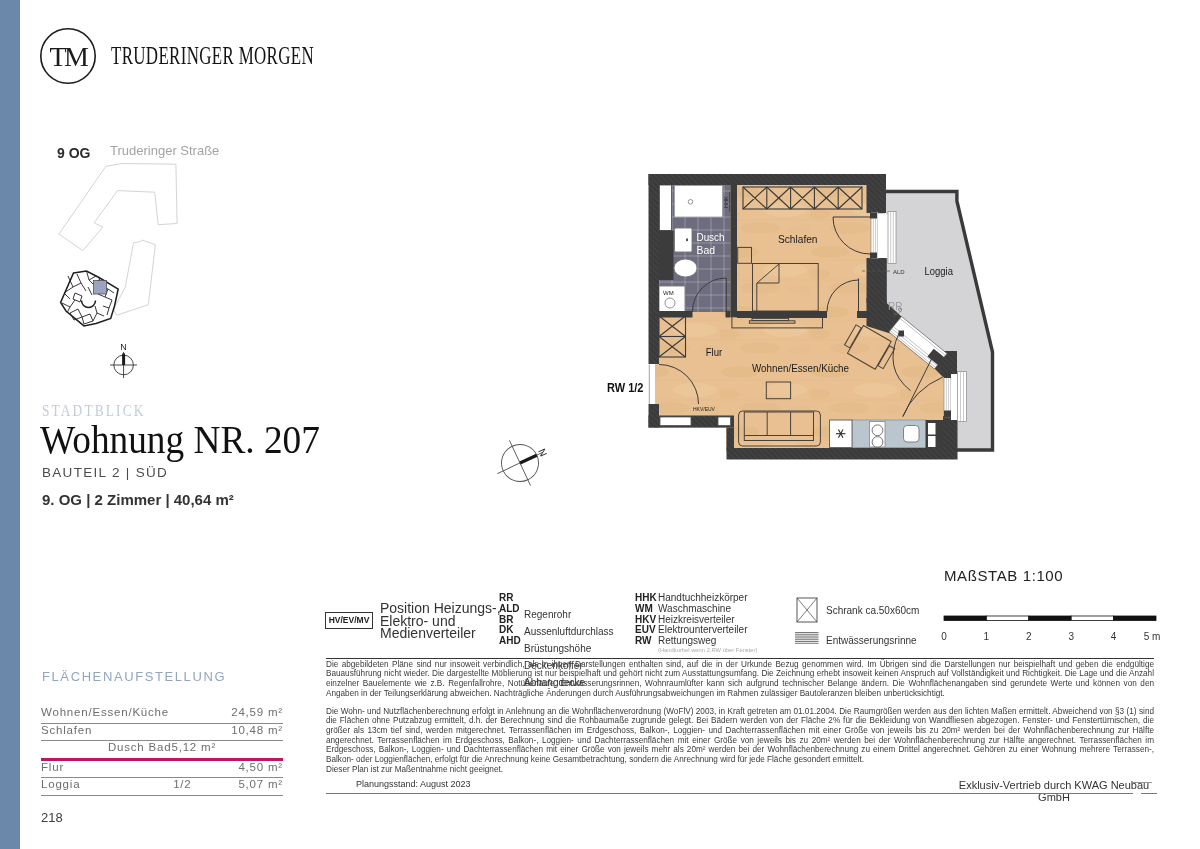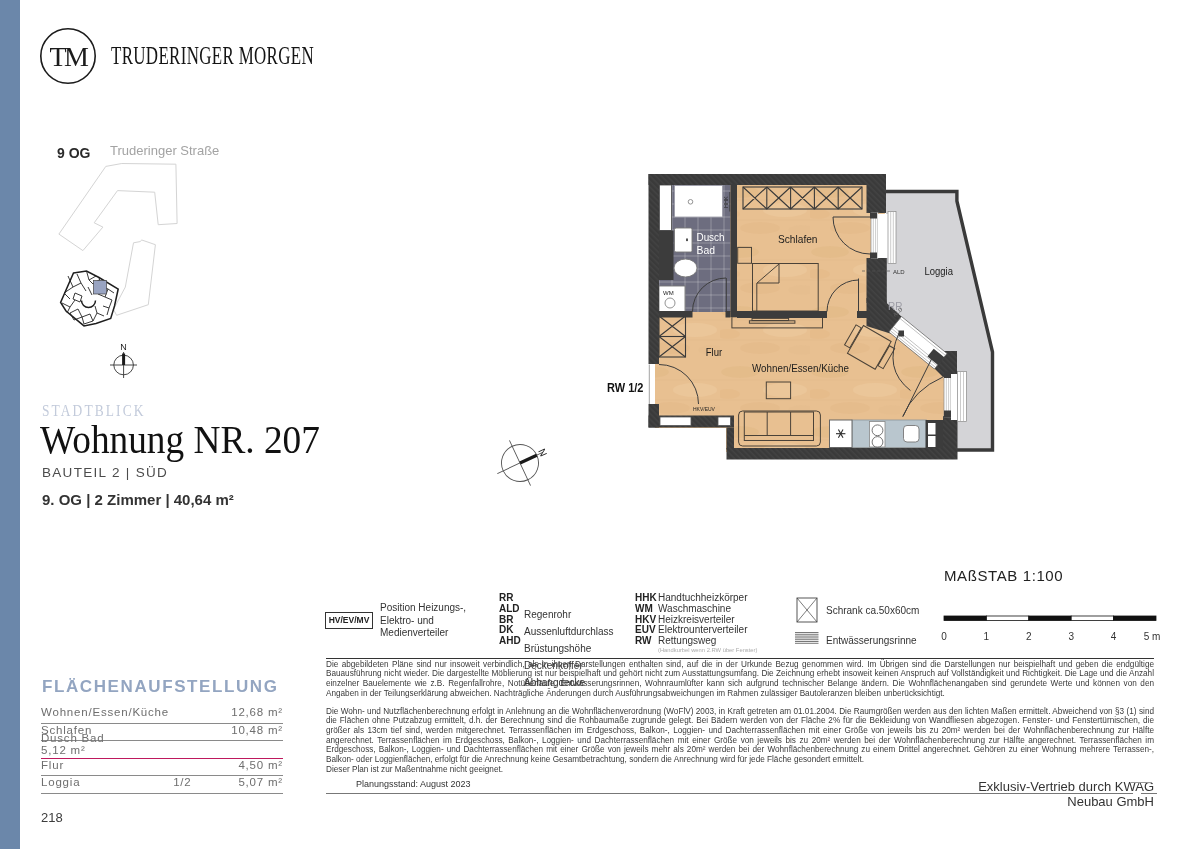--- a/index.html
+++ b/index.html
@@ -317,21 +317,21 @@
   <text x="888" y="310" font-size="10" fill="#9b9ba3">RR</text>
   <text x="895" y="317" font-size="5.5" transform="rotate(-42 895 317)" fill="#666">ALD</text>
 </g>
 
 <text x="924.5" y="274.5" font-size="11.2" textLength="28.5" lengthAdjust="spacingAndGlyphs" fill="#1c1c1c">Loggia</text>
 
 <text x="607" y="391.5" font-size="12" font-weight="bold" textLength="36.5" lengthAdjust="spacingAndGlyphs" fill="#111">RW 1/2</text>
 </svg>
 
 <div class="abs" style="left:325px;top:612px;width:46px;height:15px;border:1px solid #333;font-size:8.5px;font-weight:bold;color:#222;text-align:center;line-height:15px;">HV/EV/MV</div>
-<div class="abs" style="left:380px;top:602px;font-size:10px;color:#333;line-height:12.5px;">Position Heizungs-,<br>Elektro- und<br>Medienverteiler</div>
+<div class="abs" style="left:380px;top:602px;font-size:14px;color:#333;line-height:12.5px;">Position Heizungs-,<br>Elektro- und<br>Medienverteiler</div>
 
 <div class="abs" style="left:499px;top:593px;font-size:10px;color:#222;line-height:10.8px;font-weight:bold;">RR<br>ALD<br>BR<br>DK<br>AHD</div>
 <div class="abs" style="left:524px;top:606px;font-size:10px;color:#333;line-height:17px;">Regenrohr<br>Aussenluftdurchlass<br>Brüstungshöhe<br>Deckenkoffer<br>Abhangdecke</div>
 
 <div class="abs" style="left:635px;top:593px;font-size:10px;color:#222;line-height:10.8px;font-weight:bold;">HHK<br>WM<br>HKV<br>EUV<br>RW</div>
 <div class="abs" style="left:658px;top:593px;font-size:10px;color:#333;line-height:10.8px;">Handtuchheizkörper<br>Waschmaschine<br>Heizkreisverteiler<br>Elektrounterverteiler<br>Rettungsweg</div>
 <div class="abs" style="left:658px;top:647px;font-size:5.8px;color:#aaa;">(Handkurbel wenn 2.RW über Fenster)</div>
 
 <svg class="abs" style="left:795px;top:597px;" width="26" height="50" viewBox="0 0 26 50">
   <rect x="2" y="1" width="20" height="24" fill="none" stroke="#444" stroke-width="0.9"></rect>
@@ -368,37 +368,37 @@
   </g>
 </svg>
 
 <div class="abs" style="left:326px;top:658px;width:828px;height:1px;background:#333;"></div>
 
 <div class="abs" style="left:326px;top:659.5px;width:828px;font-size:8.2px;line-height:9.7px;color:#3a3a3a;text-align:justify;">Die abgebildeten Pläne sind nur insoweit verbindlich, als in ihnen Darstellungen enthalten sind, auf die in der Urkunde Bezug genommen wird. Im Übrigen sind die Darstellungen nur beispielhaft und geben die endgültige Bauausführung nicht wieder. Die dargestellte Möblierung ist nur beispielhaft und gehört nicht zum Ausstattungsumfang. Die Zeichnung erhebt insoweit keinen Anspruch auf Vollständigkeit und Richtigkeit. Die Lage und die Anzahl einzelner Bauelemente wie z.B. Regenfallrohre, Notüberläufe, Entwässerungsrinnen, Wohnraumlüfter kann sich aufgrund technischer Belange ändern. Die Wohnflächenangaben sind gerundete Werte und können von den Angaben in der Teilungserklärung abweichen. Nachträgliche Änderungen durch Ausführungsabweichungen im Rahmen zulässiger Bautoleranzen bleiben unberücksichtigt.</div>
 
 <div class="abs" style="left:326px;top:706.5px;width:828px;font-size:8.2px;line-height:9.7px;color:#3a3a3a;text-align:justify;">Die Wohn- und Nutzflächenberechnung erfolgt in Anlehnung an die Wohnflächenverordnung (WoFlV) 2003, in Kraft getreten am 01.01.2004. Die Raumgrößen werden aus den lichten Maßen ermittelt. Abweichend von §3 (1) sind die Flächen ohne Putzabzug ermittelt, d.h. der Berechnung sind die Rohbaumaße zugrunde gelegt. Bei Bädern werden von der Fläche 2% für die Bekleidung von Wandfliesen abgezogen. Fenster- und Fenstertürnischen, die größer als 13cm tief sind, werden mitgerechnet. Terrassenflächen im Erdgeschoss, Balkon-, Loggien- und Dachterrassenflächen mit einer Größe von jeweils bis zu 20m² werden bei der Wohnflächenberechnung zur Hälfte angerechnet. Terrassenflächen im Erdgeschoss, Balkon-, Loggien- und Dachterrassenflächen mit einer Größe von jeweils bis zu 20m² werden bei der Wohnflächenberechnung zur Hälfte angerechnet. Terrassenflächen im Erdgeschoss, Balkon-, Loggien- und Dachterrassenflächen mit einer Größe von jeweils mehr als 20m² werden bei der Wohnflächenberechnung zu einem Drittel angerechnet. Gehören zu einer Wohnung mehrere Terrassen-, Balkon- oder Loggienflächen, erfolgt für die Anrechnung keine Gesamtbetrachtung, sondern die Anrechnung wird für jede Fläche gesondert ermittelt.<br>Dieser Plan ist zur Maßentnahme nicht geeignet.</div>
 
 <div class="abs" style="left:326px;top:779px;font-size:9px;color:#333;padding-left:30px;">Planungsstand: August 2023</div>
-<div class="abs" style="left:954px;top:779px;width:200px;font-size:13px;color:#333;text-align:right;">Exklusiv-Vertrieb durch KWAG Neubau GmbH</div>
+<div class="abs" style="left:954px;top:779px;width:200px;font-size:11px;color:#333;text-align:center;">Exklusiv-Vertrieb durch KWAG Neubau GmbH</div>
 <div class="abs" style="left:326px;top:793px;width:807px;height:1.4px;background:#777;"></div>
 <div class="abs" style="left:1131px;top:781.8px;width:21px;height:1.2px;background:#999;"></div>
 <div class="abs" style="left:1141px;top:793px;width:16px;height:1.4px;background:#777;"></div>
 
-<div class="abs" style="left:42px;top:668.5px;font-size:17px;font-weight:bold;letter-spacing:1.6px;color:#93a5c1;margin-top:8px;">FLÄCHENAUFSTELLUNG</div>
+<div class="abs" style="left:42px;top:668.5px;font-size:13px;font-weight:normal;letter-spacing:1.6px;color:#93a5c1;">FLÄCHENAUFSTELLUNG</div>
 
 <div class="abs" style="left:41px;top:706px;width:242px;font-size:11.5px;color:#6e6e6e;letter-spacing:0.8px;">
   <div style="display:flex;justify-content:space-between;border-bottom:1px solid #8a8a8a;padding-bottom:1.5px;height:15px;">
       <span>Wohnen/Essen/Küche</span>
-      <span>12,68 m²</span>
+      <span>24,59 m²</span>
     </div>
   <div style="display:flex;justify-content:space-between;border-bottom:1px solid #8a8a8a;padding-bottom:1.5px;height:15px;margin-top:0;">
       <span>Schlafen</span>
       <span>10,48 m²</span>
     </div>
-  <div style="display:flex;justify-content:flex-end;border-bottom:1px solid #be185d;padding-bottom:1.5px;height:15px;flex-direction:column;">
+  <div style="display:flex;justify-content:center;border-bottom:3px solid #be185d;padding-bottom:1.5px;height:15px;">
       <span>Dusch Bad</span>
       <span>5,12 m²</span>
     </div>
   <div style="display:flex;justify-content:space-between;border-bottom:1px solid #8a8a8a;padding-bottom:1.5px;height:15px;">
       <span>Flur</span>
       <span>4,50 m²</span>
     </div>
   <div style="display:flex;justify-content:space-between;border-bottom:1px solid #8a8a8a;padding-bottom:1.5px;height:15px;">
       <span>Loggia</span>
       <span style="margin-left:46px;">1/2</span>

